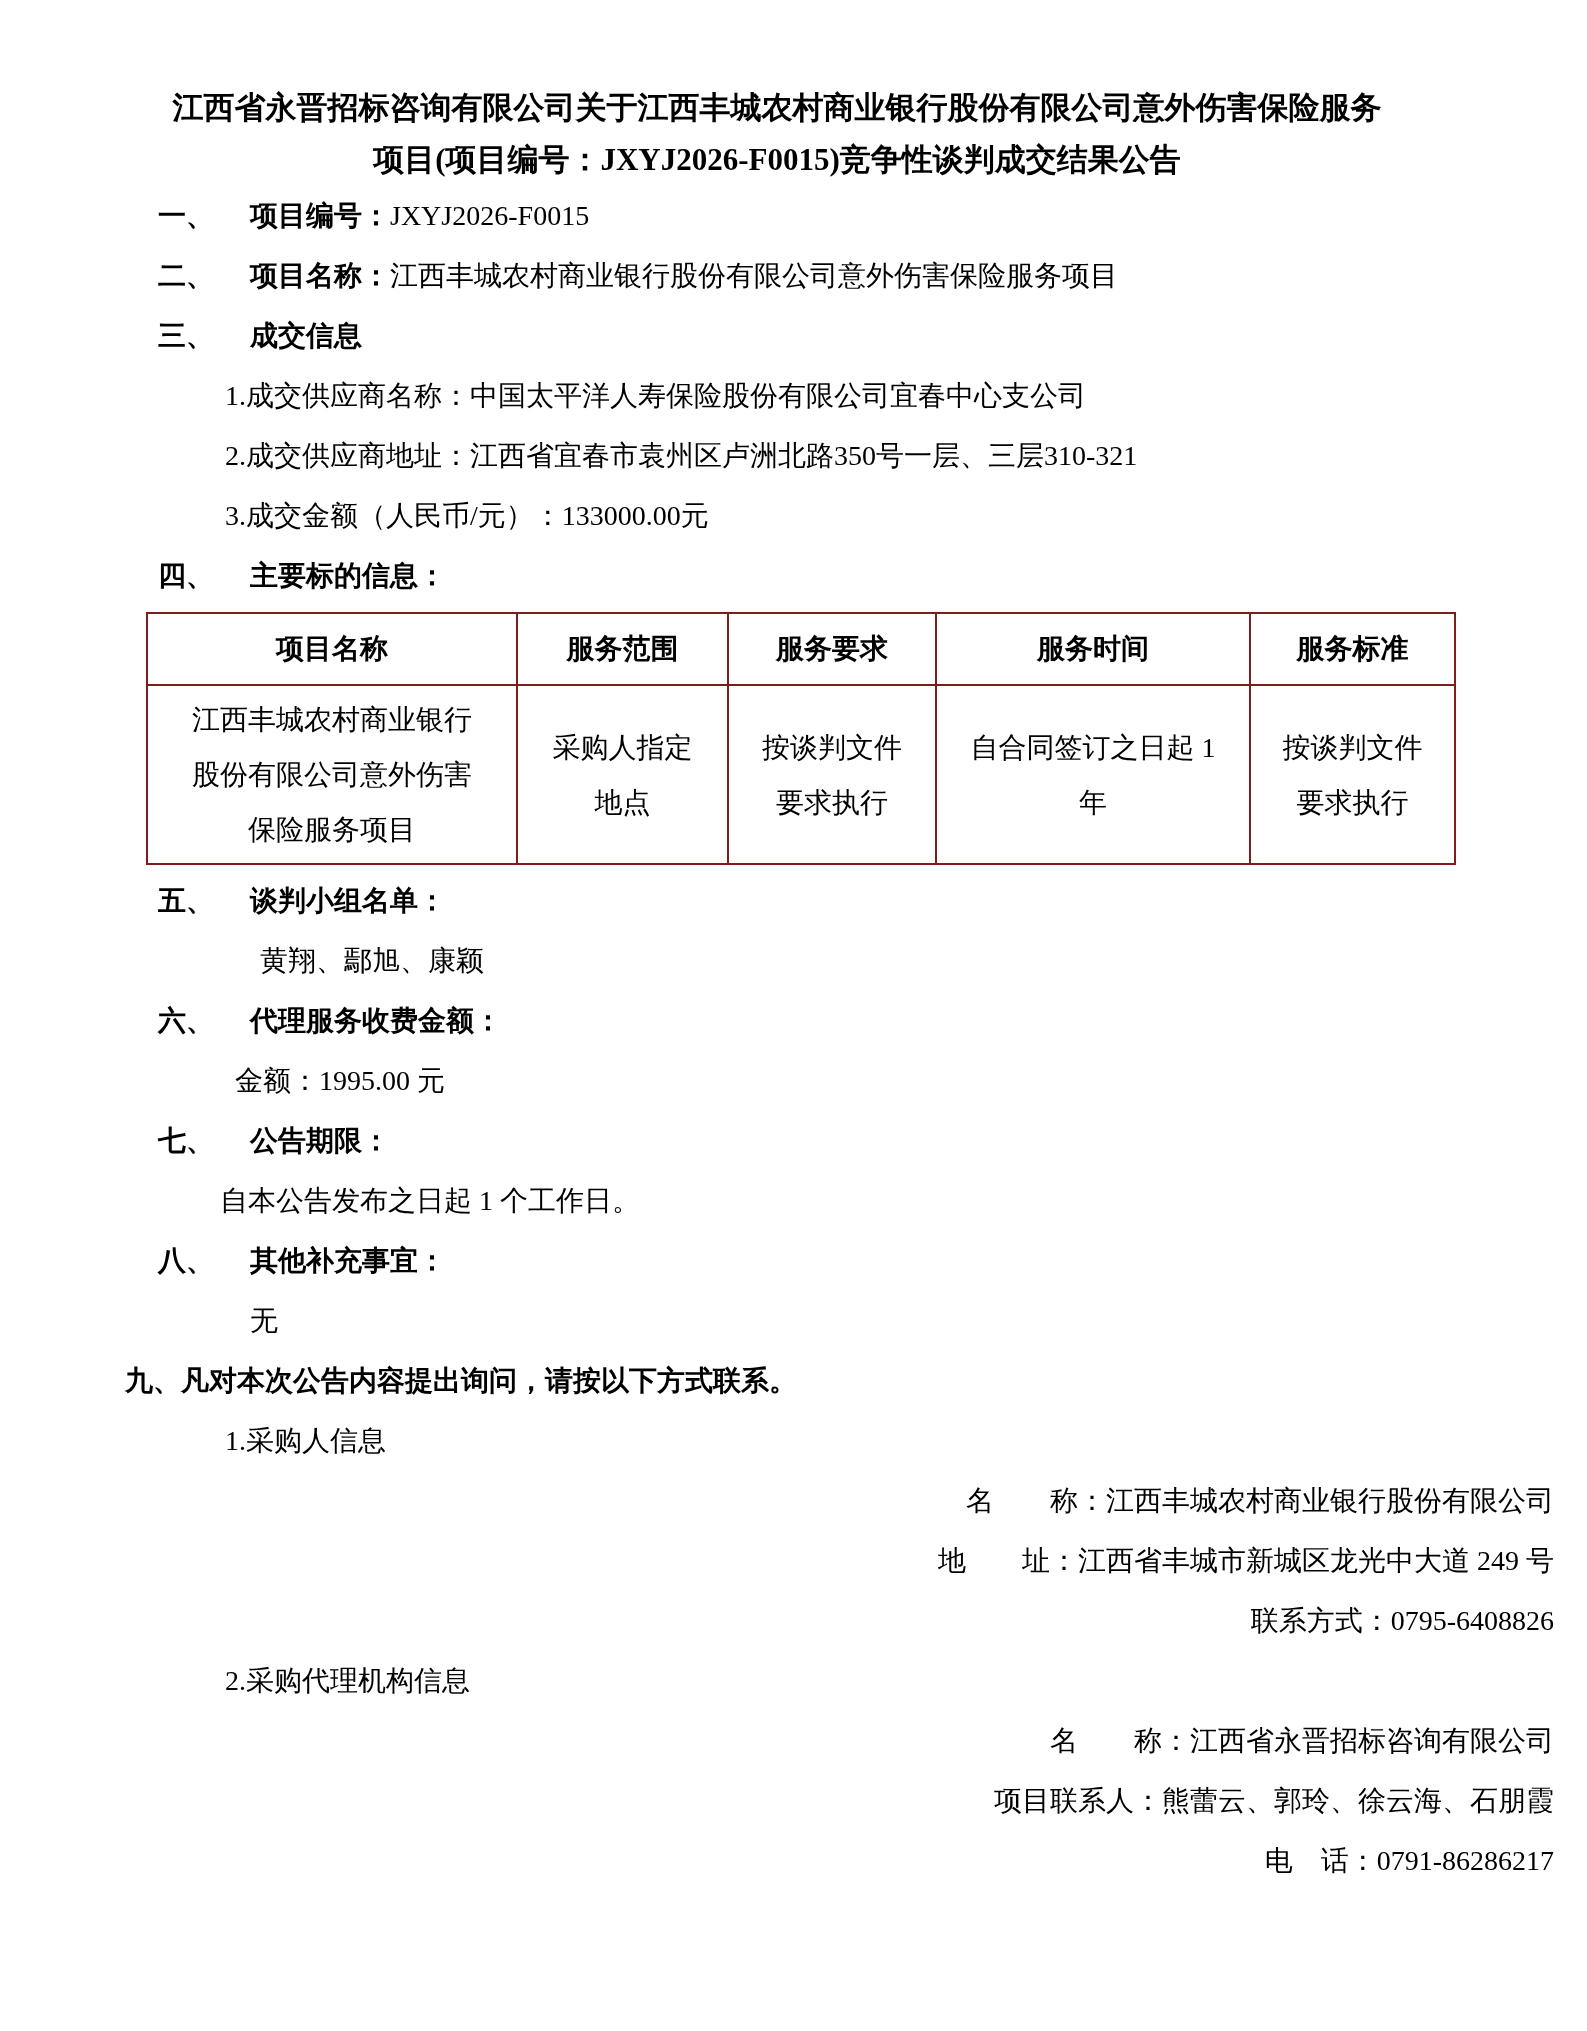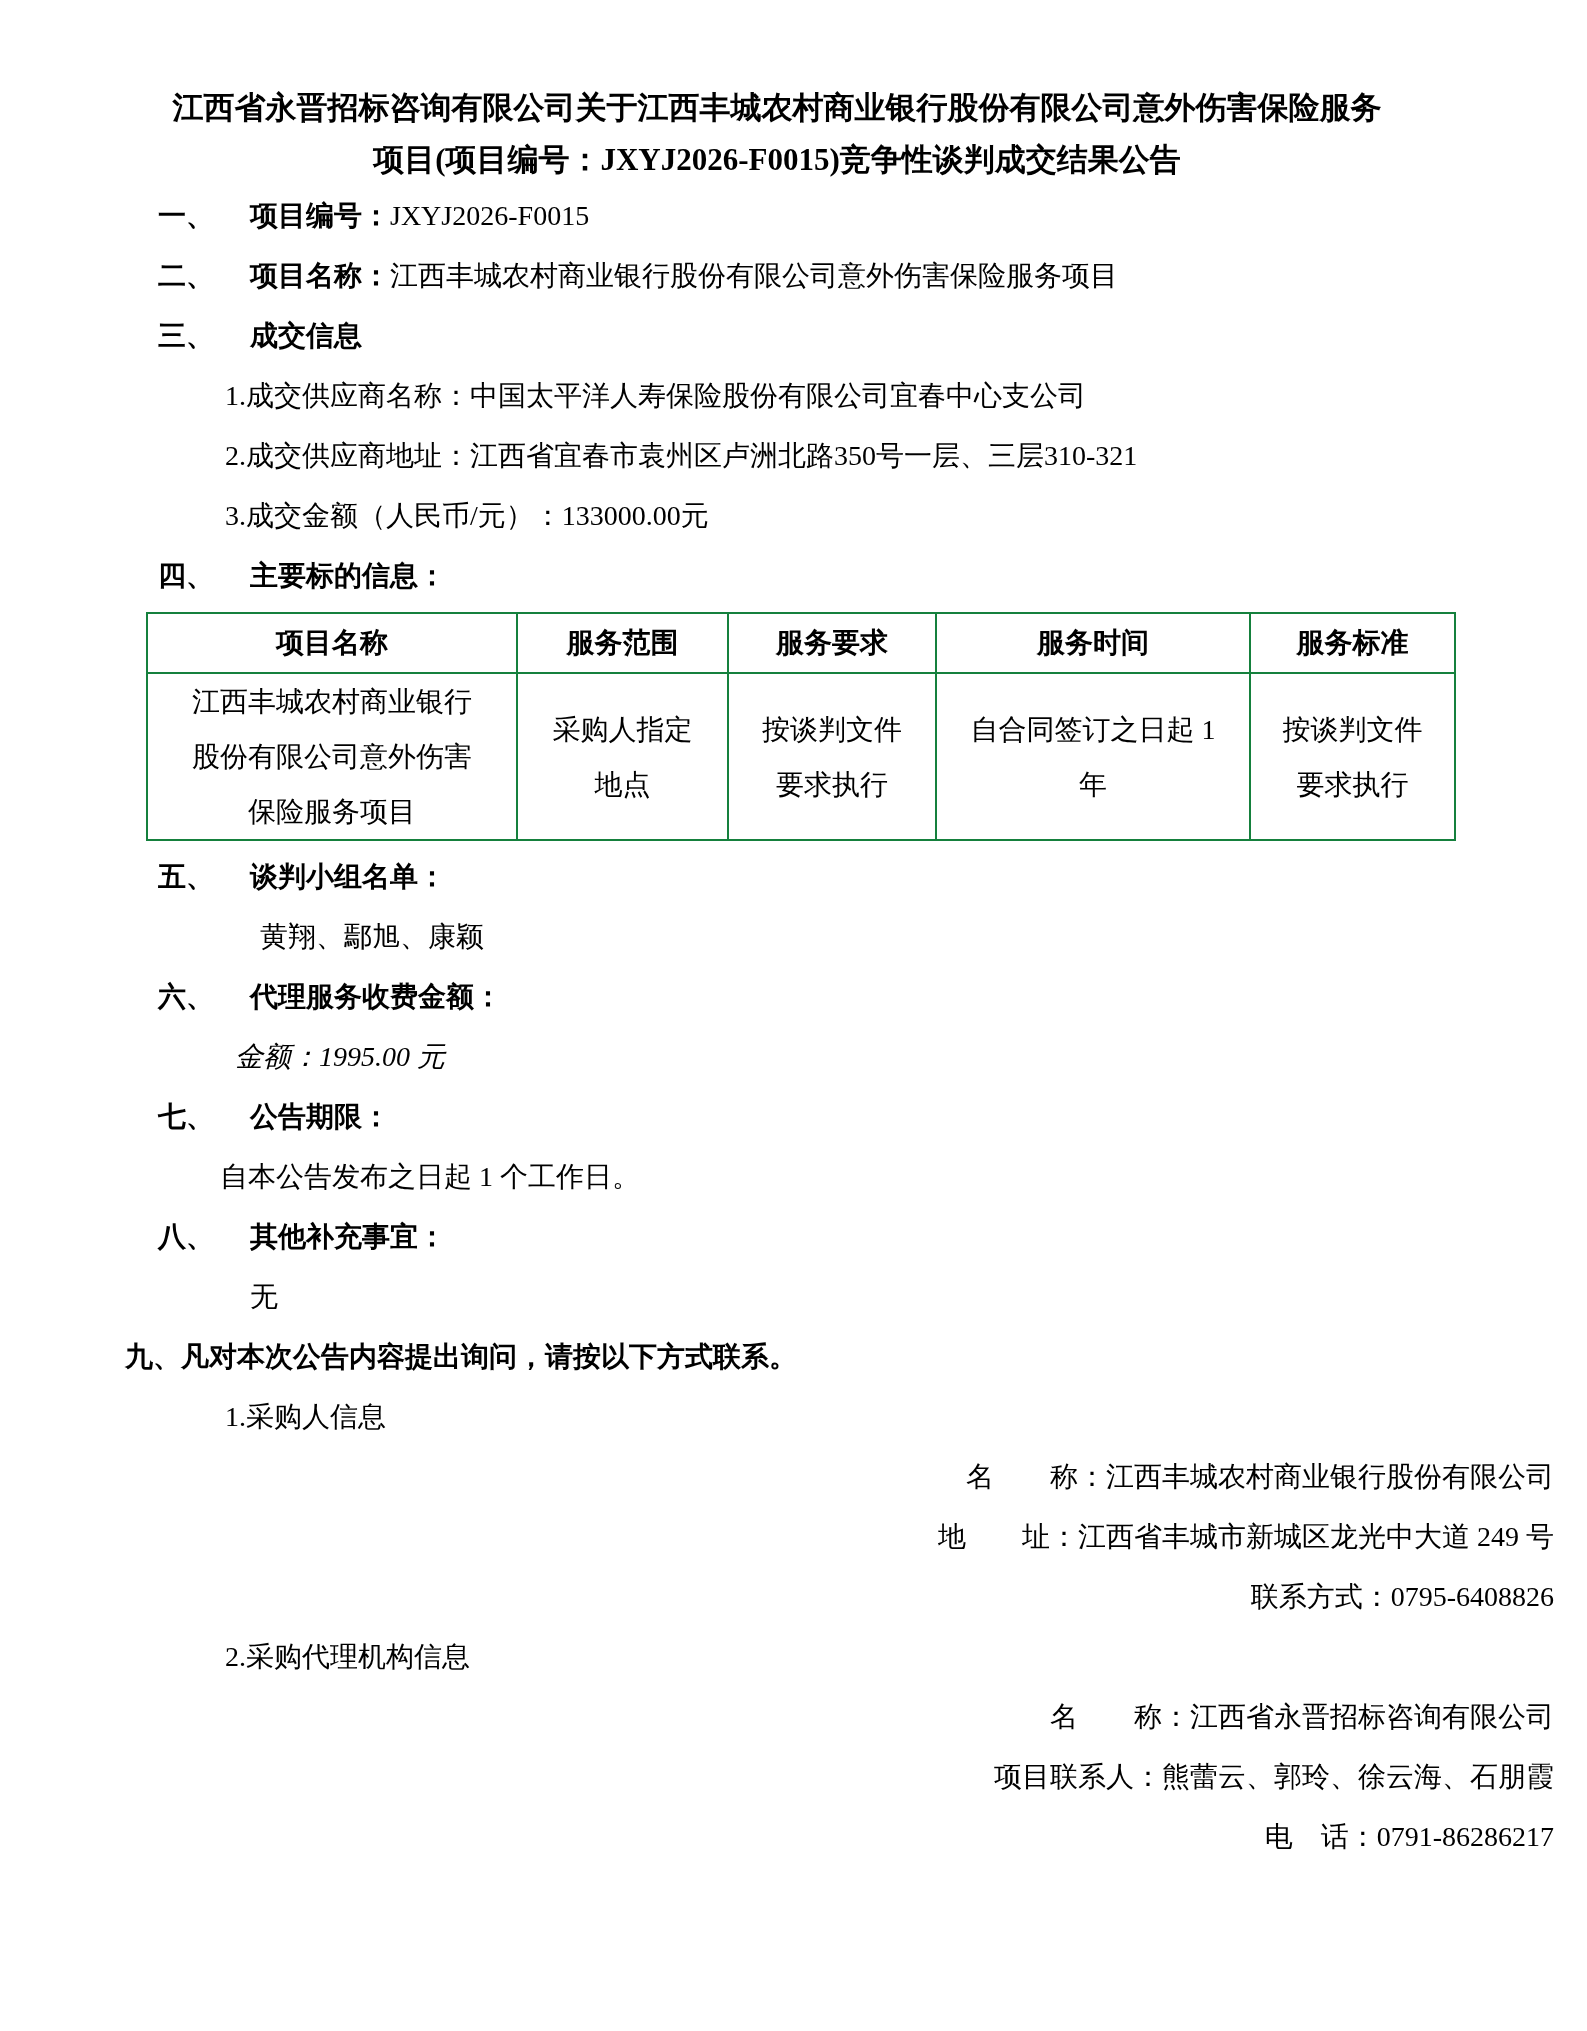--- a/index.html
+++ b/index.html
@@ -11,33 +11,33 @@
   .page{width:1554px;height:2031px;box-sizing:border-box;padding-top:82px;overflow:hidden;}
   .title{text-align:center;font-weight:bold;font-size:31px;line-height:52px;}
   .line{font-size:28px;line-height:60px;white-space:nowrap;}
   .sec{margin-left:158px;}
   .sec .num{display:inline-block;width:92px;font-weight:bold;}
   .sec .lbl{font-weight:bold;}
   .sec .val{font-weight:normal;}
   .sub{margin-left:225px;}
   .detail{margin-left:253px;text-align:right;}
   .v-names{margin-left:260px;}
-  .v-amount{margin-left:235px;font-style:italic;}
+  .v-amount{margin-left:235px;}
   .v-period{margin-left:220px;}
   .v-none{margin-left:250px;}
   .sec9{margin-left:125px;font-weight:bold;}
   table.main{
     margin-left:146px;width:1308px;
     border-collapse:collapse;table-layout:fixed;
     margin-top:6px;margin-bottom:6px;
   }
   table.main th, table.main td{
-    border:2px solid #15803d;
+    border:2px solid #7f1d1d;
     text-align:center;vertical-align:middle;
-    font-size:28px;padding:0 6px;
+    font-size:28px;padding:6px 6px;
     overflow:hidden;
   }
   table.main th{font-weight:bold;height:58px;line-height:32px;}
   table.main td{height:164px;line-height:55px;white-space:pre-line;font-weight:normal;}
 </style>
 </head>
 <body>
 
 <div class="page">
 

